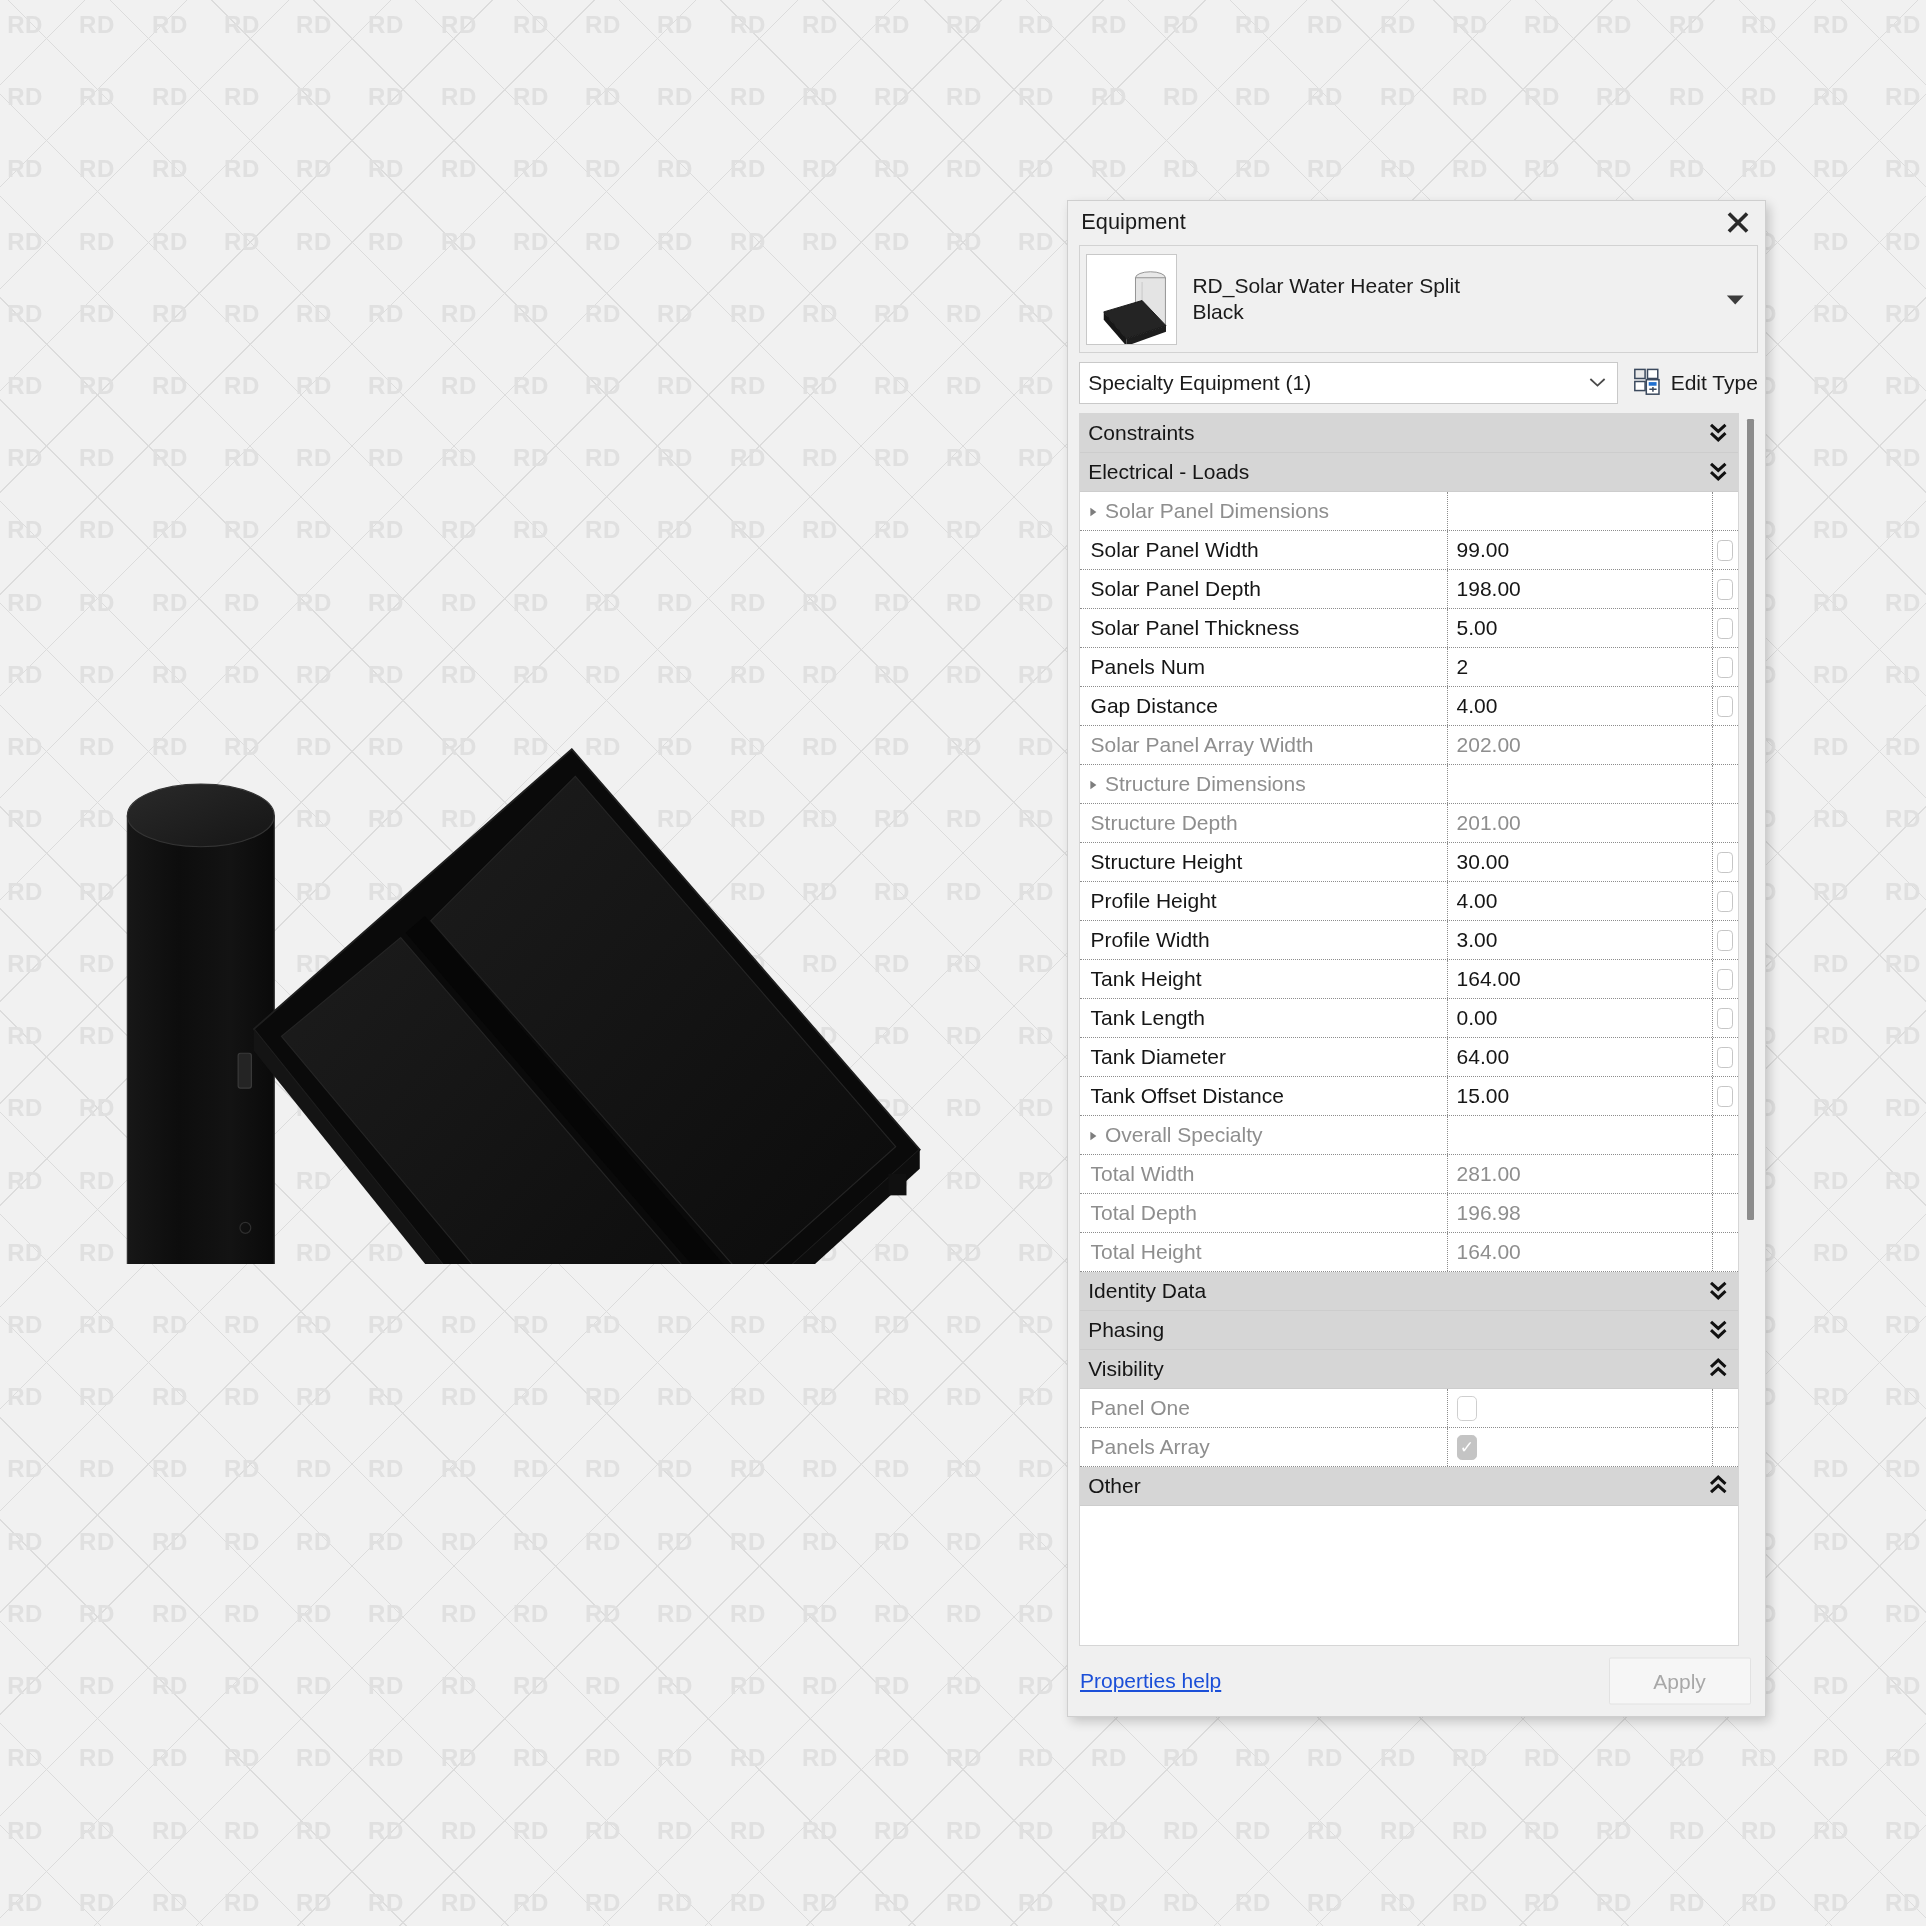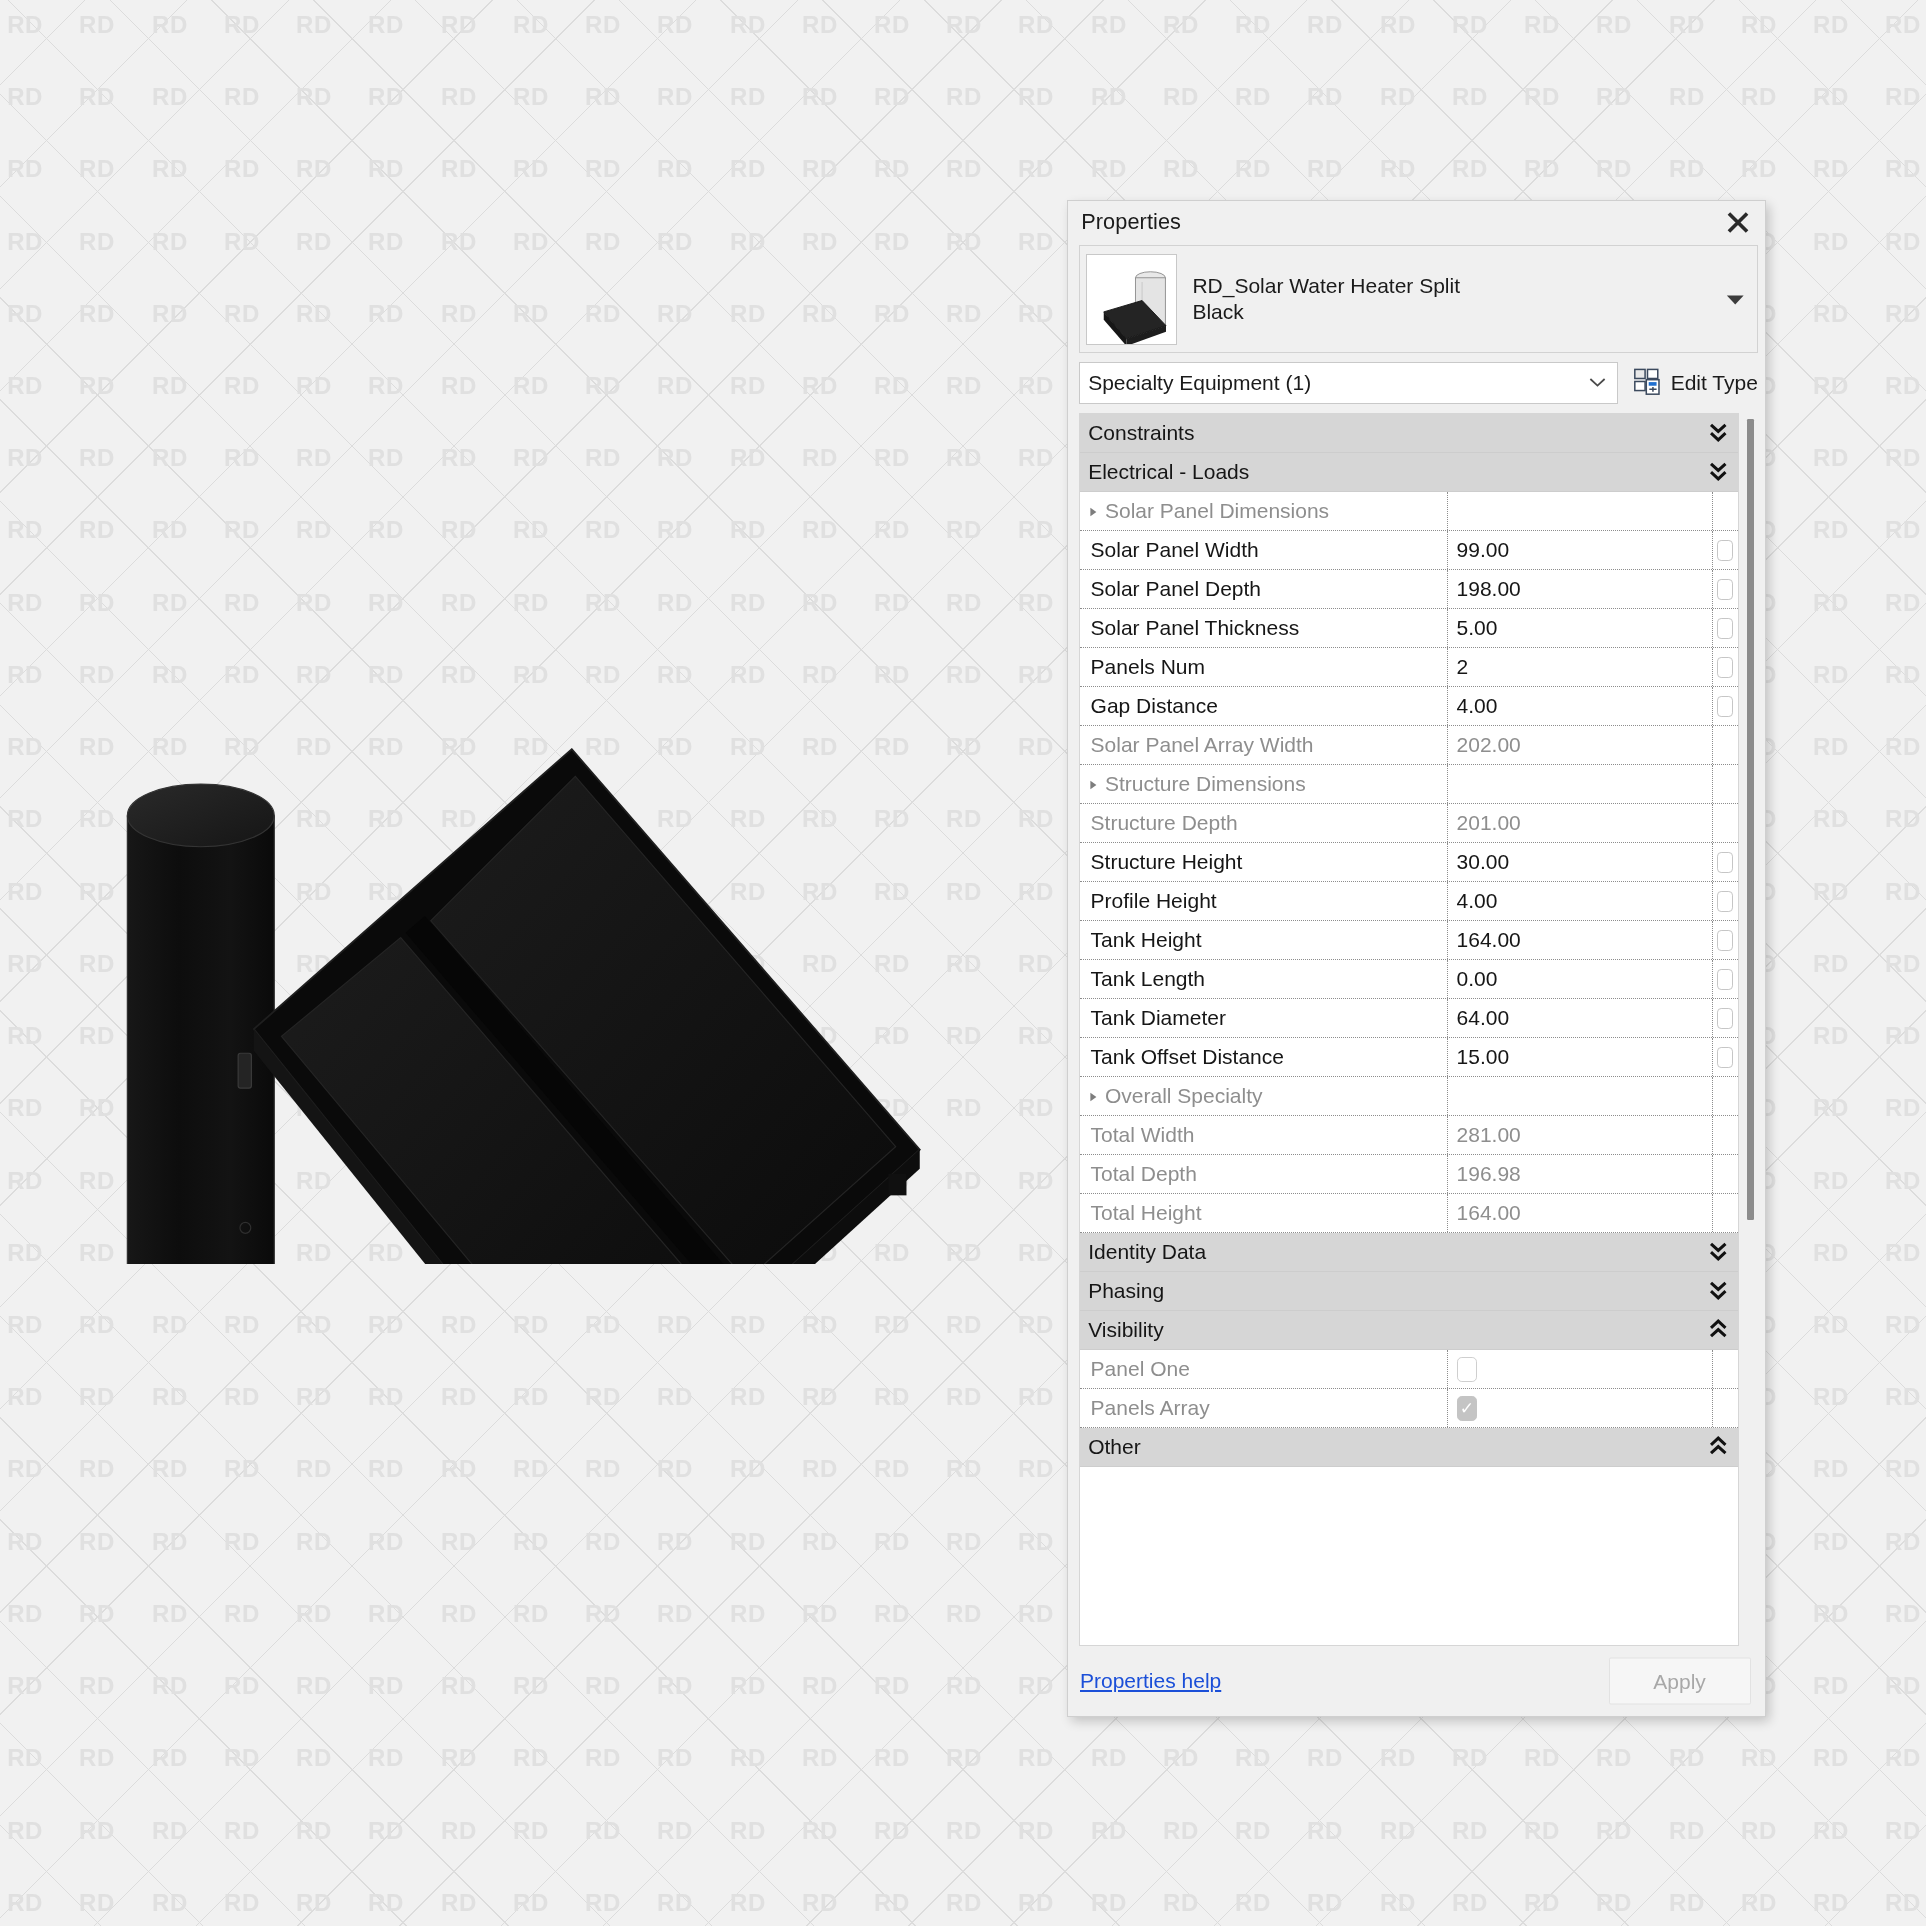--- a/index.html
+++ b/index.html
@@ -1024,21 +1024,21 @@
       <path d="M800 1262 L836 1262 L836 1302 L800 1302 Z" fill="#101010"></path>
       <path d="M1326 800 L1356 800 L1356 836 L1326 836 Z" fill="#101010"></path>
       <path d="M1152 1055 L1186 1055 L1186 1088 L1152 1088 Z" fill="#0f0f0f"></path>
     </g>
   </svg>
 </div>
 
 <div id="palette">
 
   <div class="pal-title">
-    <span class="t">Properties</span>
+    <span class="t">Equipment</span>
     <span class="close-btn">
       <svg width="24" height="24" viewBox="0 0 40 40">
         <path d="M7 7 L33 33 M33 7 L7 33" stroke="#2a2a2a" stroke-width="6" stroke-linecap="square"></path>
       </svg>
     </span>
   </div>
 
   <div class="type-header">
     <div class="thumb">
       <svg viewBox="0 0 152 152" width="91" height="91">
@@ -1213,20 +1213,31 @@
           </div>
           <div class="v">
             <span>4.00</span>
           </div>
           <div class="lock">
             <span class="lock-box"></span>
           </div>
         </div>
         <div class="row">
           <div class="k">
+            <span>Profile Width</span>
+          </div>
+          <div class="v">
+            <span>3.00</span>
+          </div>
+          <div class="lock">
+            <span class="lock-box"></span>
+          </div>
+        </div>
+        <div class="row">
+          <div class="k">
             <span>Tank Height</span>
           </div>
           <div class="v">
             <span>164.00</span>
           </div>
           <div class="lock">
             <span class="lock-box"></span>
           </div>
         </div>
         <div class="row">

